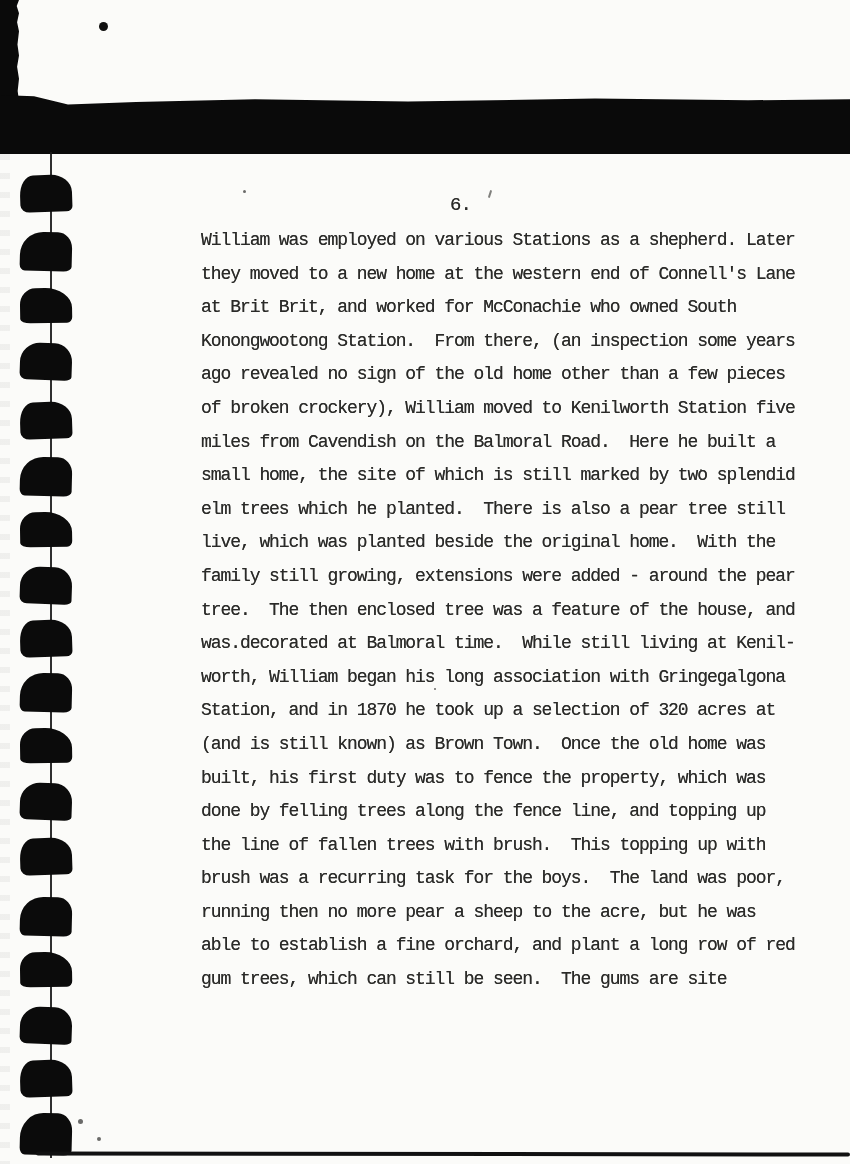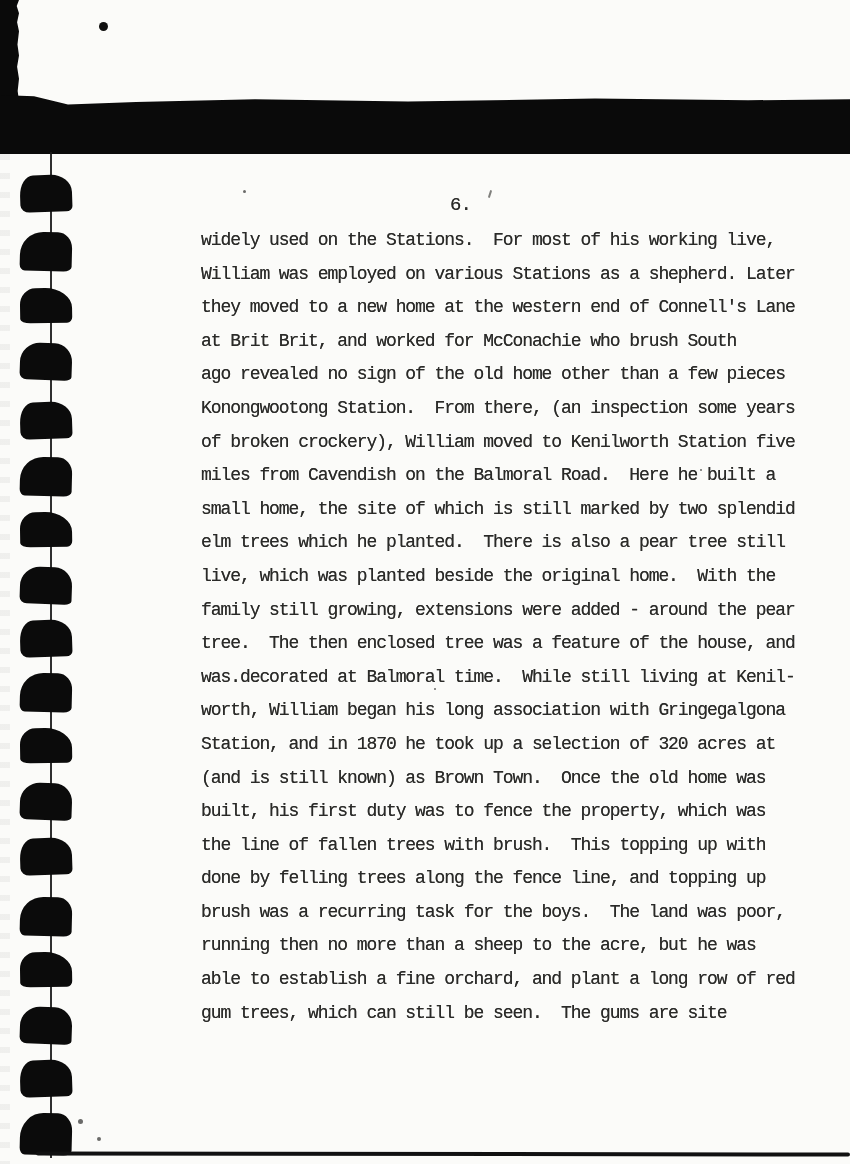--- a/index.html
+++ b/index.html
@@ -96,40 +96,39 @@
 
   <div class="stray-tick"></div>
   <div class="speck" style="left:243px; top:190px; width:3px; height:3px;"></div>
   <div class="speck" style="left:78px; top:1119px; width:5px; height:5px;"></div>
   <div class="speck" style="left:97px; top:1137px; width:4px; height:4px;"></div>
   <div class="speck" style="left:700px; top:469px; width:2px; height:2px;"></div>
   <div class="speck" style="left:434px; top:688px; width:2px; height:2px;"></div>
 
   <div class="page-number">6.</div>
   <div class="body-text" id="text-lines">
-      <div class="text-line">widely used on the Stations.  For most of his working live,</div>
       <div class="text-line">William was employed on various Stations as a shepherd. Later</div>
       <div class="text-line">they moved to a new home at the western end of Connell's Lane</div>
-      <div class="text-line">at Brit Brit, and worked for McConachie who brush South</div>
+      <div class="text-line">at Brit Brit, and worked for McConachie who owned South</div>
+      <div class="text-line">Konongwootong Station.  From there, (an inspection some years</div>
       <div class="text-line">ago revealed no sign of the old home other than a few pieces</div>
-      <div class="text-line">Konongwootong Station.  From there, (an inspection some years</div>
       <div class="text-line">of broken crockery), William moved to Kenilworth Station five</div>
       <div class="text-line">miles from Cavendish on the Balmoral Road.  Here he built a</div>
       <div class="text-line">small home, the site of which is still marked by two splendid</div>
       <div class="text-line">elm trees which he planted.  There is also a pear tree still</div>
       <div class="text-line">live, which was planted beside the original home.  With the</div>
       <div class="text-line">family still growing, extensions were added - around the pear</div>
       <div class="text-line">tree.  The then enclosed tree was a feature of the house, and</div>
       <div class="text-line">was.decorated at Balmoral time.  While still living at Kenil-</div>
       <div class="text-line">worth, William began his long association with Gringegalgona</div>
       <div class="text-line">Station, and in 1870 he took up a selection of 320 acres at</div>
       <div class="text-line">(and is still known) as Brown Town.  Once the old home was</div>
       <div class="text-line">built, his first duty was to fence the property, which was</div>
+      <div class="text-line">done by felling trees along the fence line, and topping up</div>
       <div class="text-line">the line of fallen trees with brush.  This topping up with</div>
-      <div class="text-line">done by felling trees along the fence line, and topping up</div>
       <div class="text-line">brush was a recurring task for the boys.  The land was poor,</div>
-      <div class="text-line">running then no more than a sheep to the acre, but he was</div>
+      <div class="text-line">running then no more pear a sheep to the acre, but he was</div>
       <div class="text-line">able to establish a fine orchard, and plant a long row of red</div>
       <div class="text-line">gum trees, which can still be seen.  The gums are site</div>
     </div>
 
   <div class="scan-line-bottom"></div>
 </div>
 
 </body></html>

